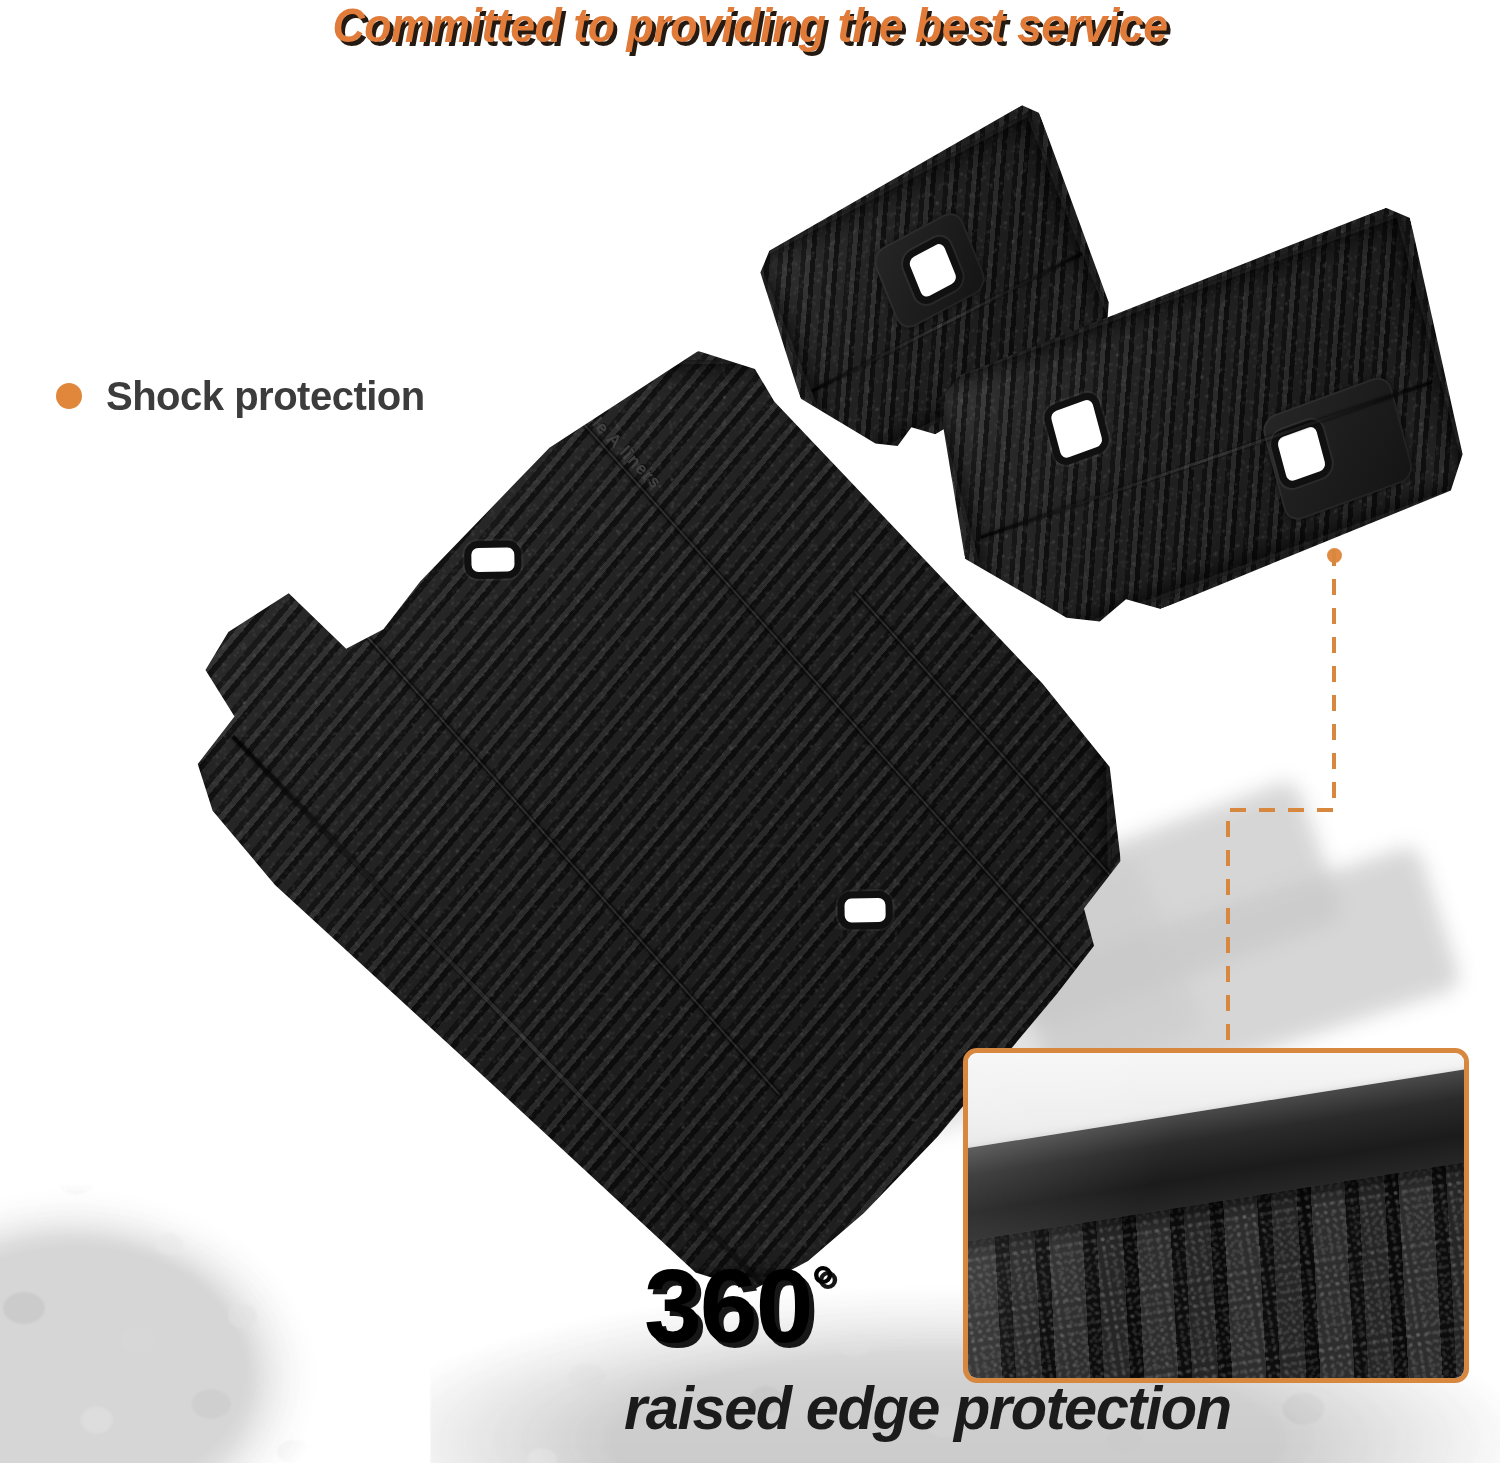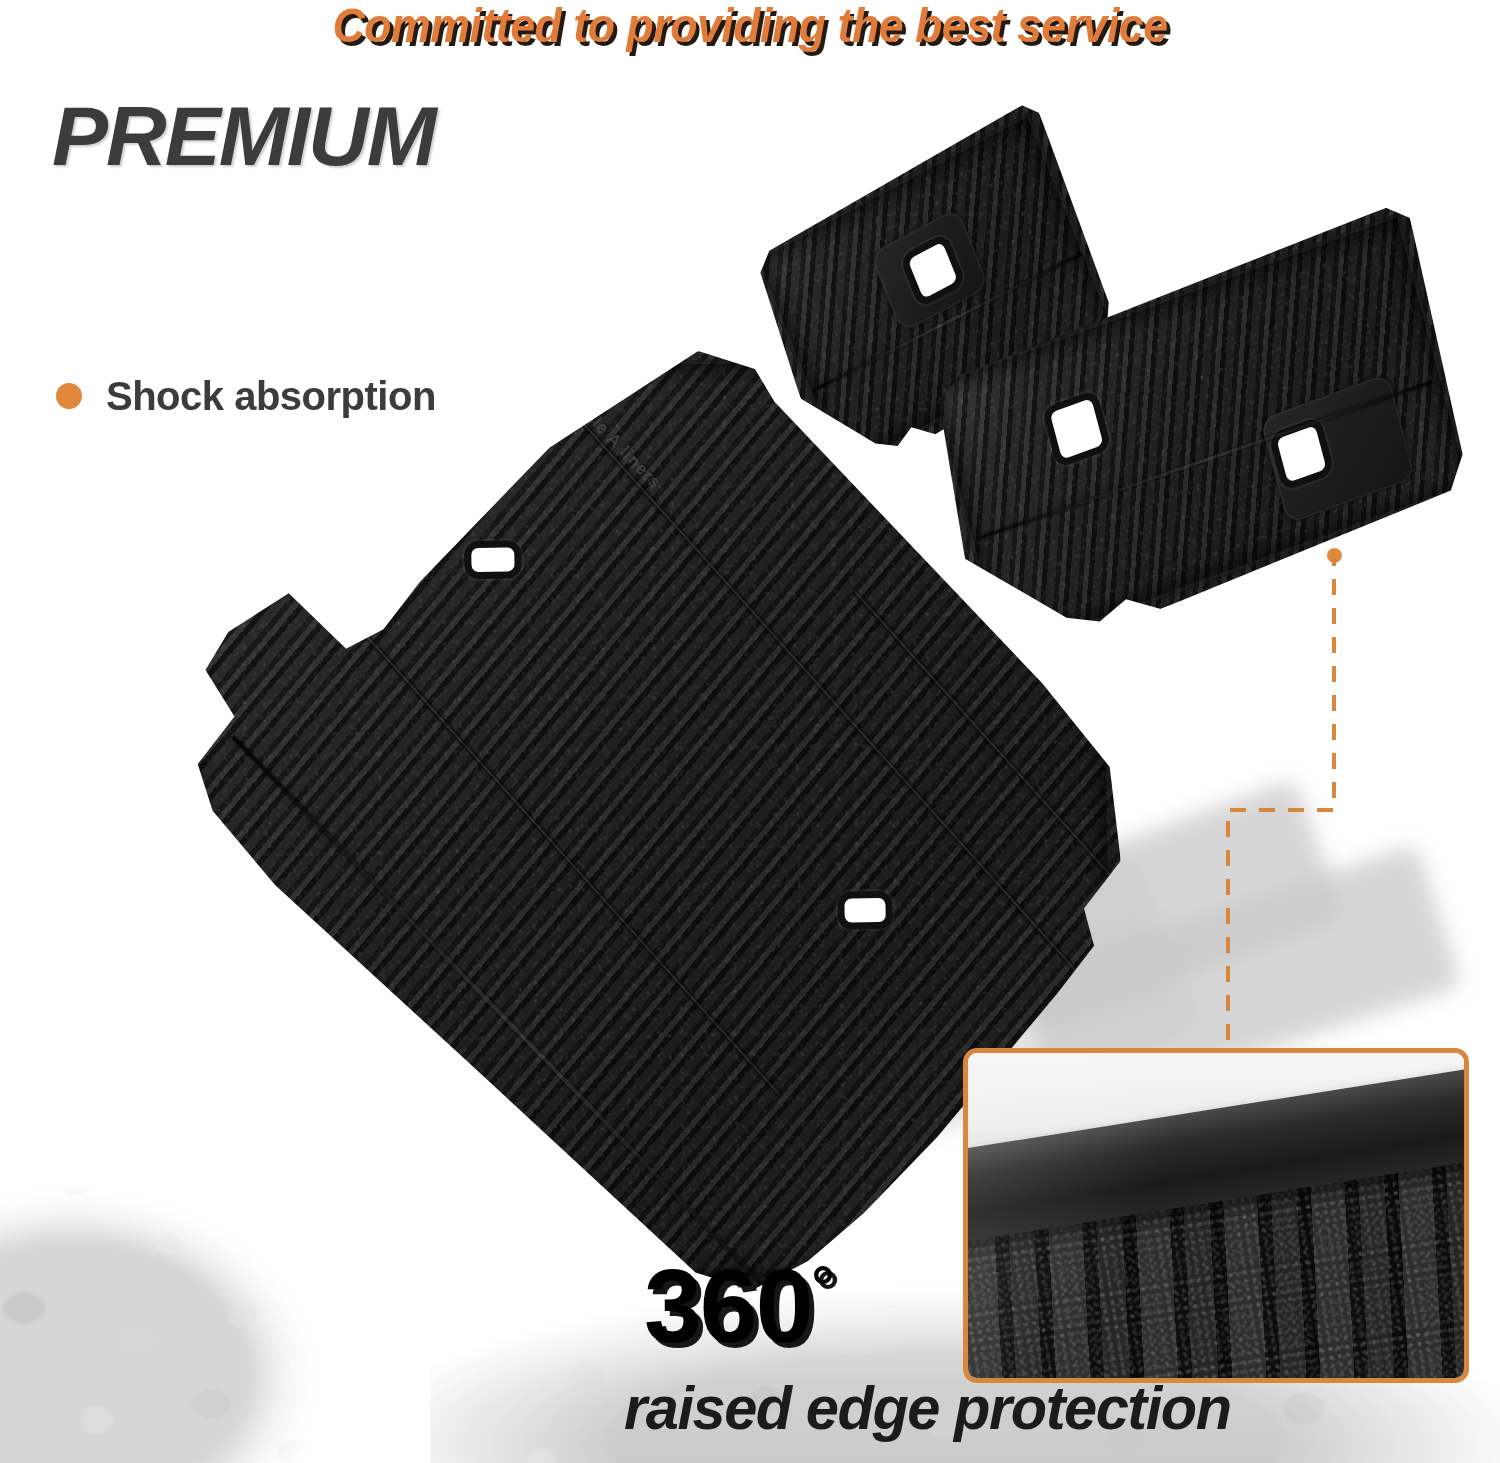--- a/index.html
+++ b/index.html
@@ -342,27 +342,26 @@
 <body>
 
 <div id="stage">
 
   <div class="gravel" id="gravel-bottom-left"></div>
   <div class="gravel" id="gravel-bottom-band"></div>
 
   <div id="headline">Committed to providing the best service</div>
 
   <div id="title-block">
-    <span class="tline">PREMIUM</span>
   </div>
 
   <div id="bullets">
     <div class="bullet-row">
       <span class="bullet-dot"></span>
-      <span class="bullet-text">Shock absorption</span>
+      <span class="bullet-text">Shock protection</span>
     </div>
   </div>
 
   <div class="soft-shadow" style="left:1000px;top:830px;width:330px;height:150px;transform:rotate(-20deg);border-radius:16px;"></div>
   <div class="soft-shadow" style="left:1030px;top:905px;width:420px;height:150px;transform:rotate(-18deg);border-radius:16px;"></div>
   <div class="soft-shadow" style="left:880px;top:900px;width:300px;height:190px;transform:rotate(-22deg);border-radius:20px;opacity:.5;"></div>
 
   <div class="mat" id="mat-seat-left">
     <div class="seat-shape">
       <div class="mat-body"></div>

